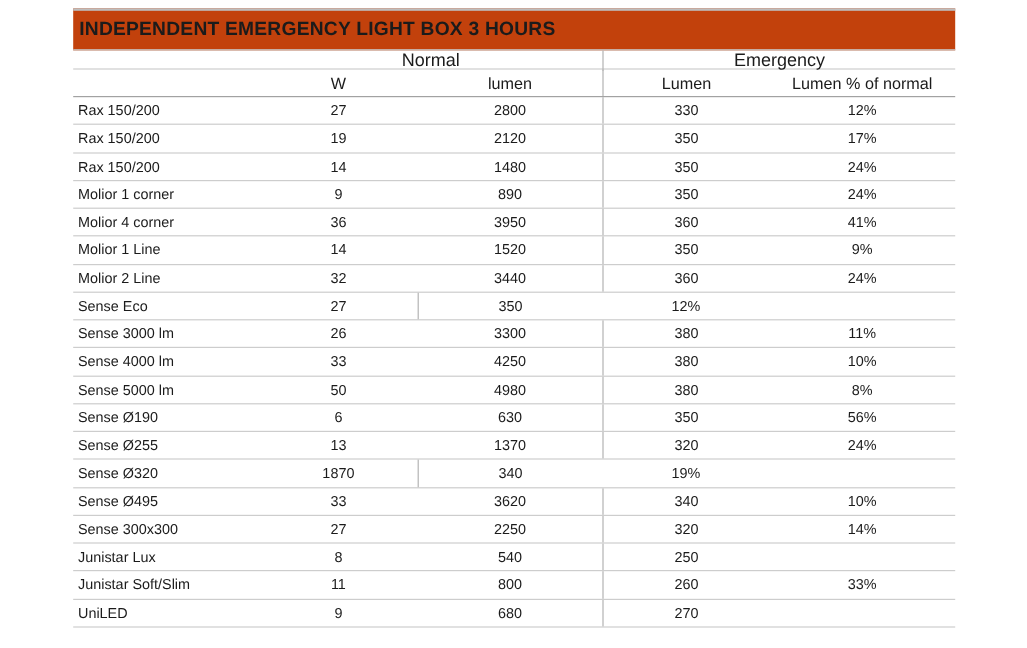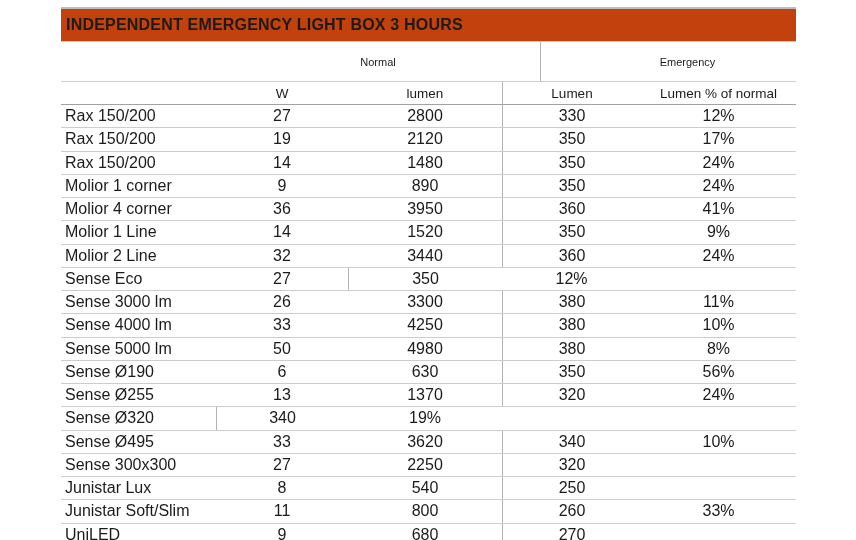--- a/index.html
+++ b/index.html
@@ -28,38 +28,37 @@
     align-items: center;
     padding-left: 5px;
     font-weight: bold;
     font-size: 16px;
     letter-spacing: 0.2px;
     white-space: nowrap;
   }
   .grp-row {
     display: grid;
     grid-template-columns: 155px 286px 294px;
-    height: 40px;
+    height: 16px;
     border-bottom: 1px solid #cdcdcd;
-    font-size: 11px;
-    gap: 19px;
+    font-size: 15px;
   }
   .hdr-row {
     display: grid;
     grid-template-columns: 155px 132px 154px 139px 155px;
     height: 23px;
     border-bottom: 1px solid #a2a2a2;
     font-size: 13.5px;
   }
   .data-row {
     display: grid;
     grid-template-columns: 155px 132px 154px 139px 155px;
     height: 23.25px;
     border-bottom: 1px solid #cdcdcd;
-    font-size: 16px;
+    font-size: 12px;
   }
   .c {
     display: flex;
     align-items: center;
     justify-content: center;
     height: 100%;
     white-space: nowrap;
   }
   .c.name {
     justify-content: flex-start;
@@ -178,35 +177,37 @@
       </div>
       <div class="data-row">
         <div class="c name">Sense Ø255</div>
         <div class="c">13</div>
         <div class="c">1370</div>
         <div class="c div">320</div>
         <div class="c">24%</div>
       </div>
       <div class="data-row">
         <div class="c name">Sense Ø320</div>
+        <div class="c">1870</div>
         <div class="c div">340</div>
         <div class="c">19%</div>
       </div>
       <div class="data-row">
         <div class="c name">Sense Ø495</div>
         <div class="c">33</div>
         <div class="c">3620</div>
         <div class="c div">340</div>
         <div class="c">10%</div>
       </div>
       <div class="data-row">
         <div class="c name">Sense 300x300</div>
         <div class="c">27</div>
         <div class="c">2250</div>
         <div class="c div">320</div>
+        <div class="c">14%</div>
       </div>
       <div class="data-row">
         <div class="c name">Junistar Lux</div>
         <div class="c">8</div>
         <div class="c">540</div>
         <div class="c div">250</div>
       </div>
       <div class="data-row">
         <div class="c name">Junistar Soft/Slim</div>
         <div class="c">11</div>

